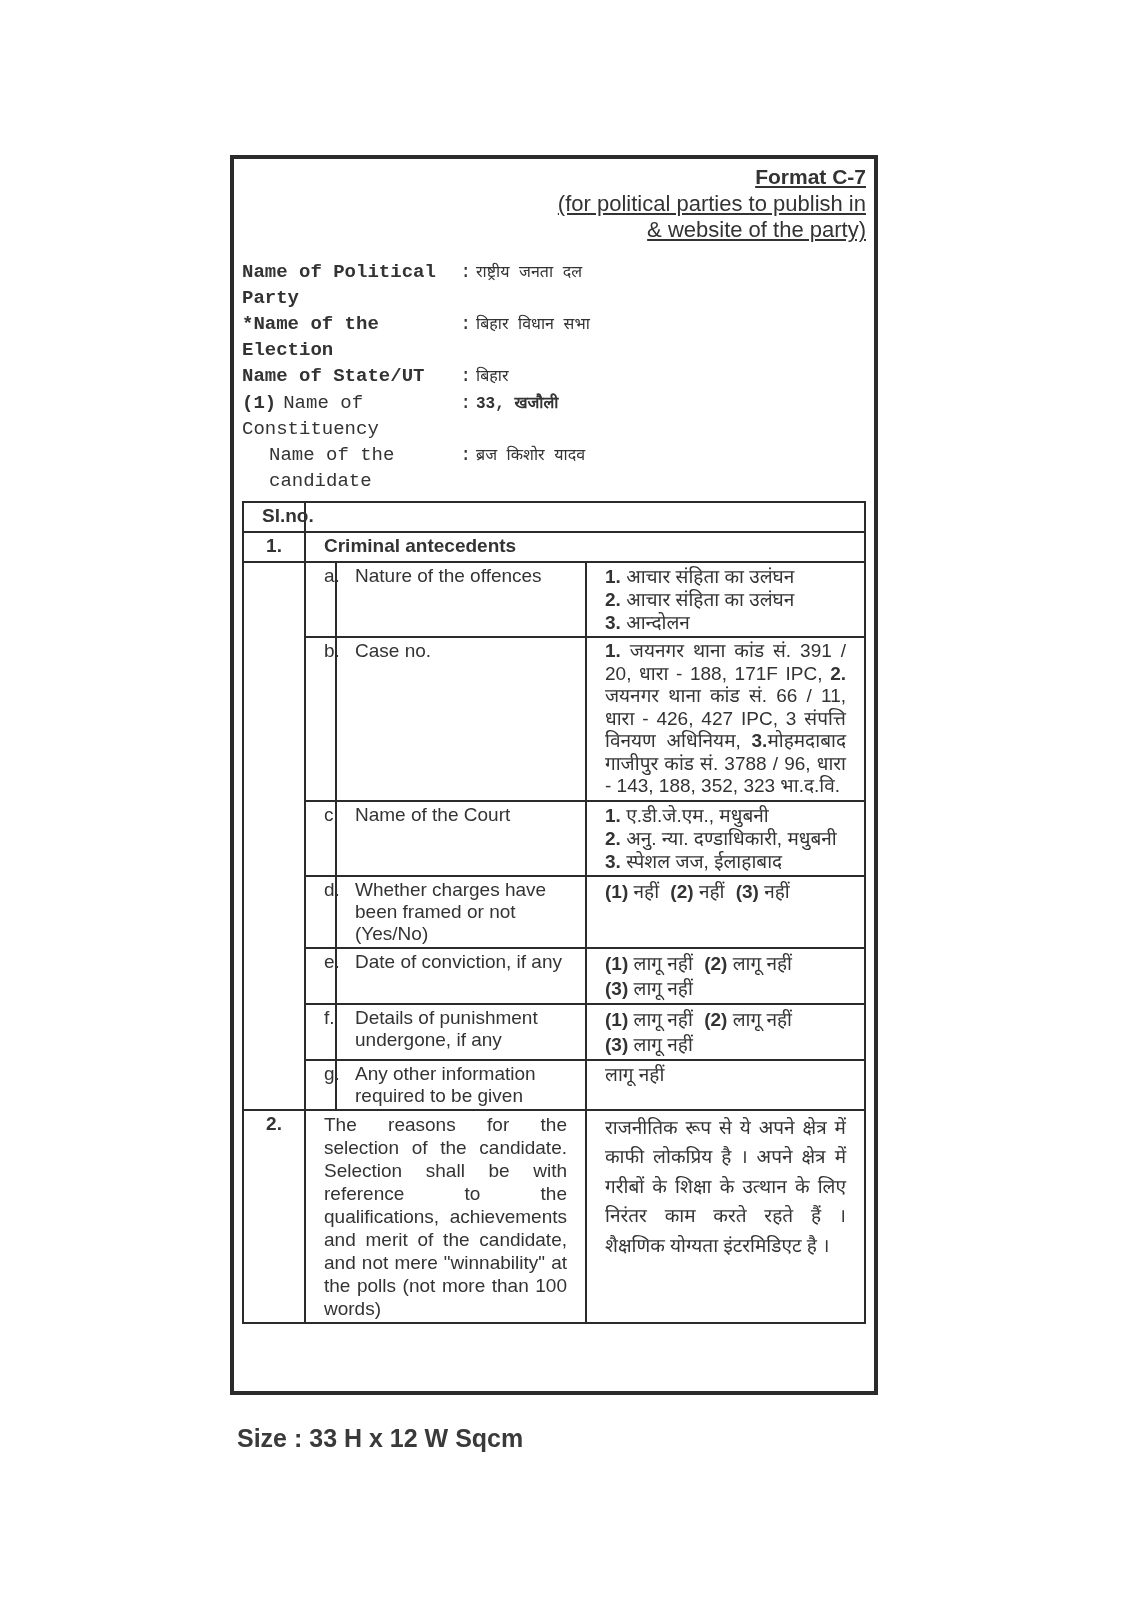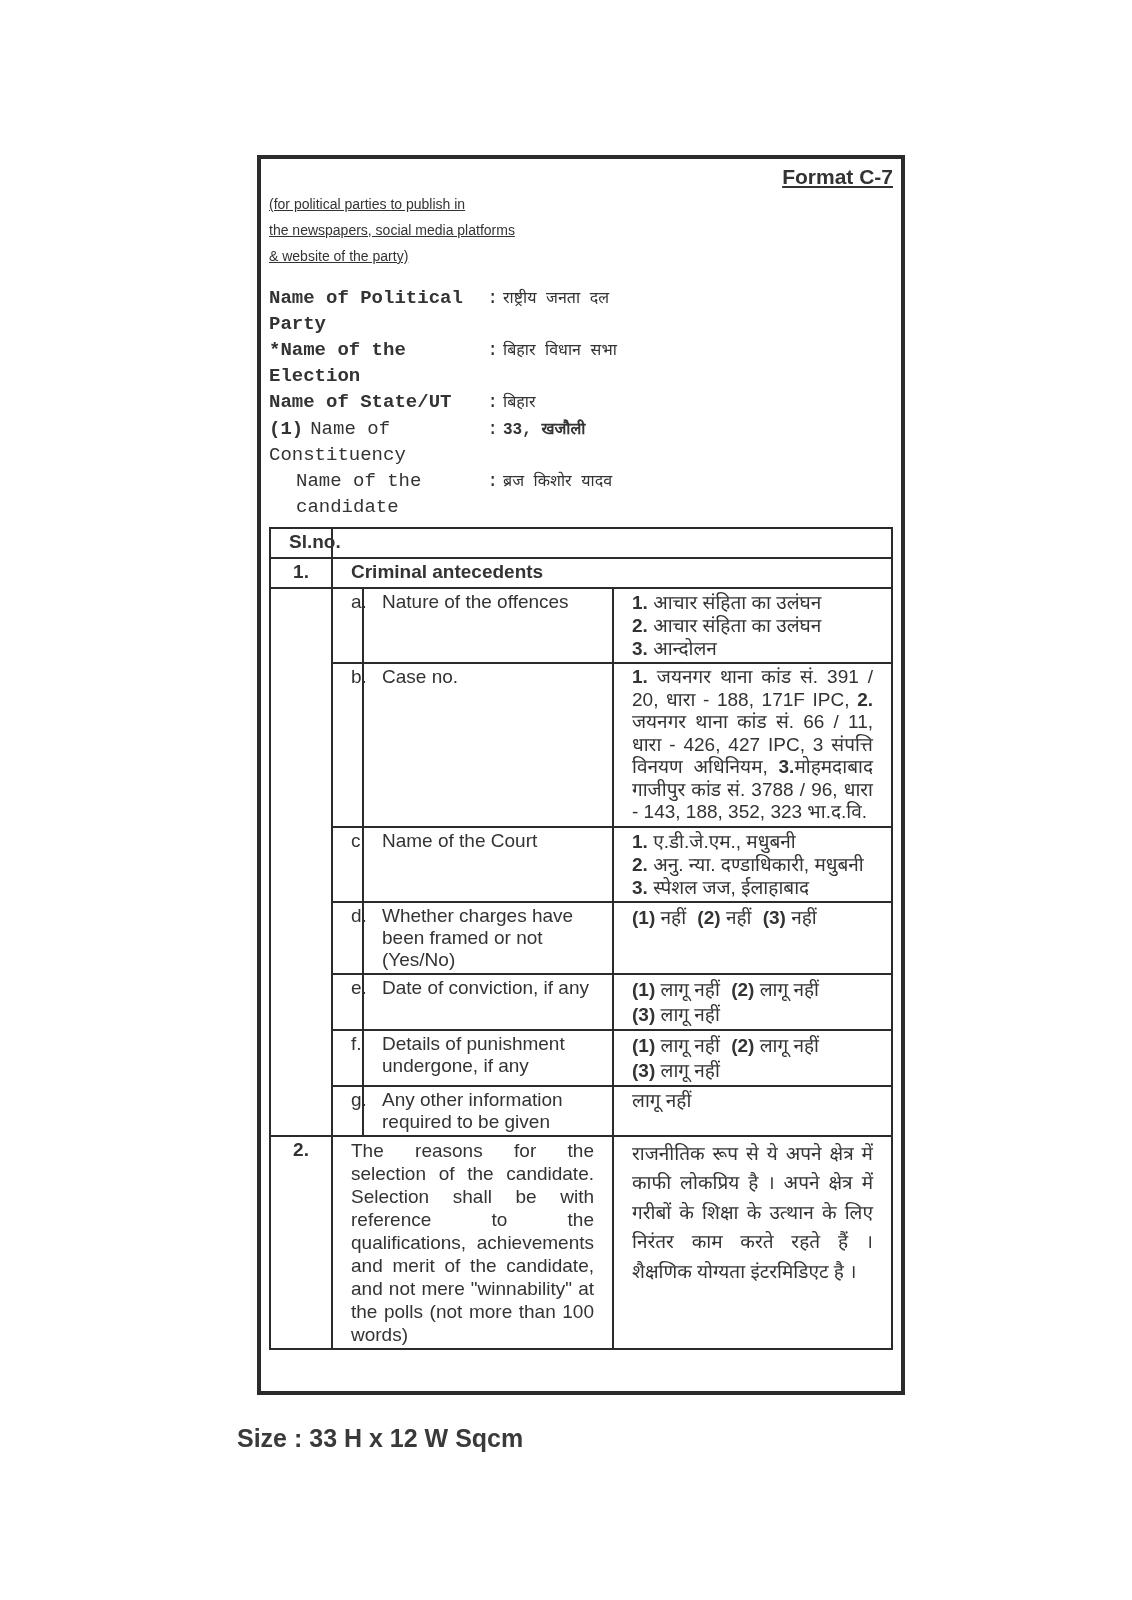--- a/index.html
+++ b/index.html
@@ -2,27 +2,27 @@
 <html><head>
 <meta charset="utf-8">
 <style>
   html,body{margin:0;padding:0;background:#fff;}
   .page{
     position:relative;width:1132px;height:1600px;background:#ffffff;
     font-family:"Liberation Sans","DejaVu Sans",sans-serif;color:#333;
     overflow:hidden;
   }
   .doc-box{
-    position:absolute;left:257px;top:155px;width:648px;height:1240px;
+    position:absolute;left:230px;top:155px;width:648px;height:1240px;
     border:4px solid #2b2b2b;box-sizing:border-box;
     padding:4px 8px 0 8px;background:#fff;overflow:hidden;
   }
   .fmt-title{font-size:21px;font-weight:bold;text-align:right;line-height:28px;}
   .fmt-title span{text-decoration:underline;}
-  .sub{ font-size:14px;line-height:26px;}
+  .sub{ text-align:right;font-size:22px;line-height:26px;}
   .sub span{text-decoration:underline;}
   .p1{margin:7px 0 0;font-size:19px;line-height:24px;text-align:justify;}
   .p2{margin:9px 0 0;font-size:19px;line-height:24px;text-align:justify;}
   .fields{margin-top:16px;font-family:Liberation Mono, monospace;}
   .frow{display:flex;line-height:26px;font-size:19px;align-items:baseline;}
   .flabel{width:218px;flex:0 0 218px;}
   .b{font-weight:bold;}
   .pfx{font-weight:bold;margin-right:7px;}
   .indent{padding-left:27px;box-sizing:border-box;}
   .fcolon{width:16px;flex:0 0 16px;}
@@ -46,23 +46,20 @@
 <body>
 
 <div class="page">
   <div class="doc-box">
 
     <div class="fmt-title">
       <span>Format C-7</span>
     </div>
     <div class="sub">
       <span>(for political parties to publish in</span>
-    </div>
-    <div class="sub">
-      <span>the newspapers, social media platforms</span>
     </div>
     <div class="sub">
       <span>&amp; website of the party)</span>
     </div>
 
 
     <div class="fields">
       <div class="frow">
         <span class="flabel b">Name of Political Party</span>
         <span class="fcolon">:</span>

